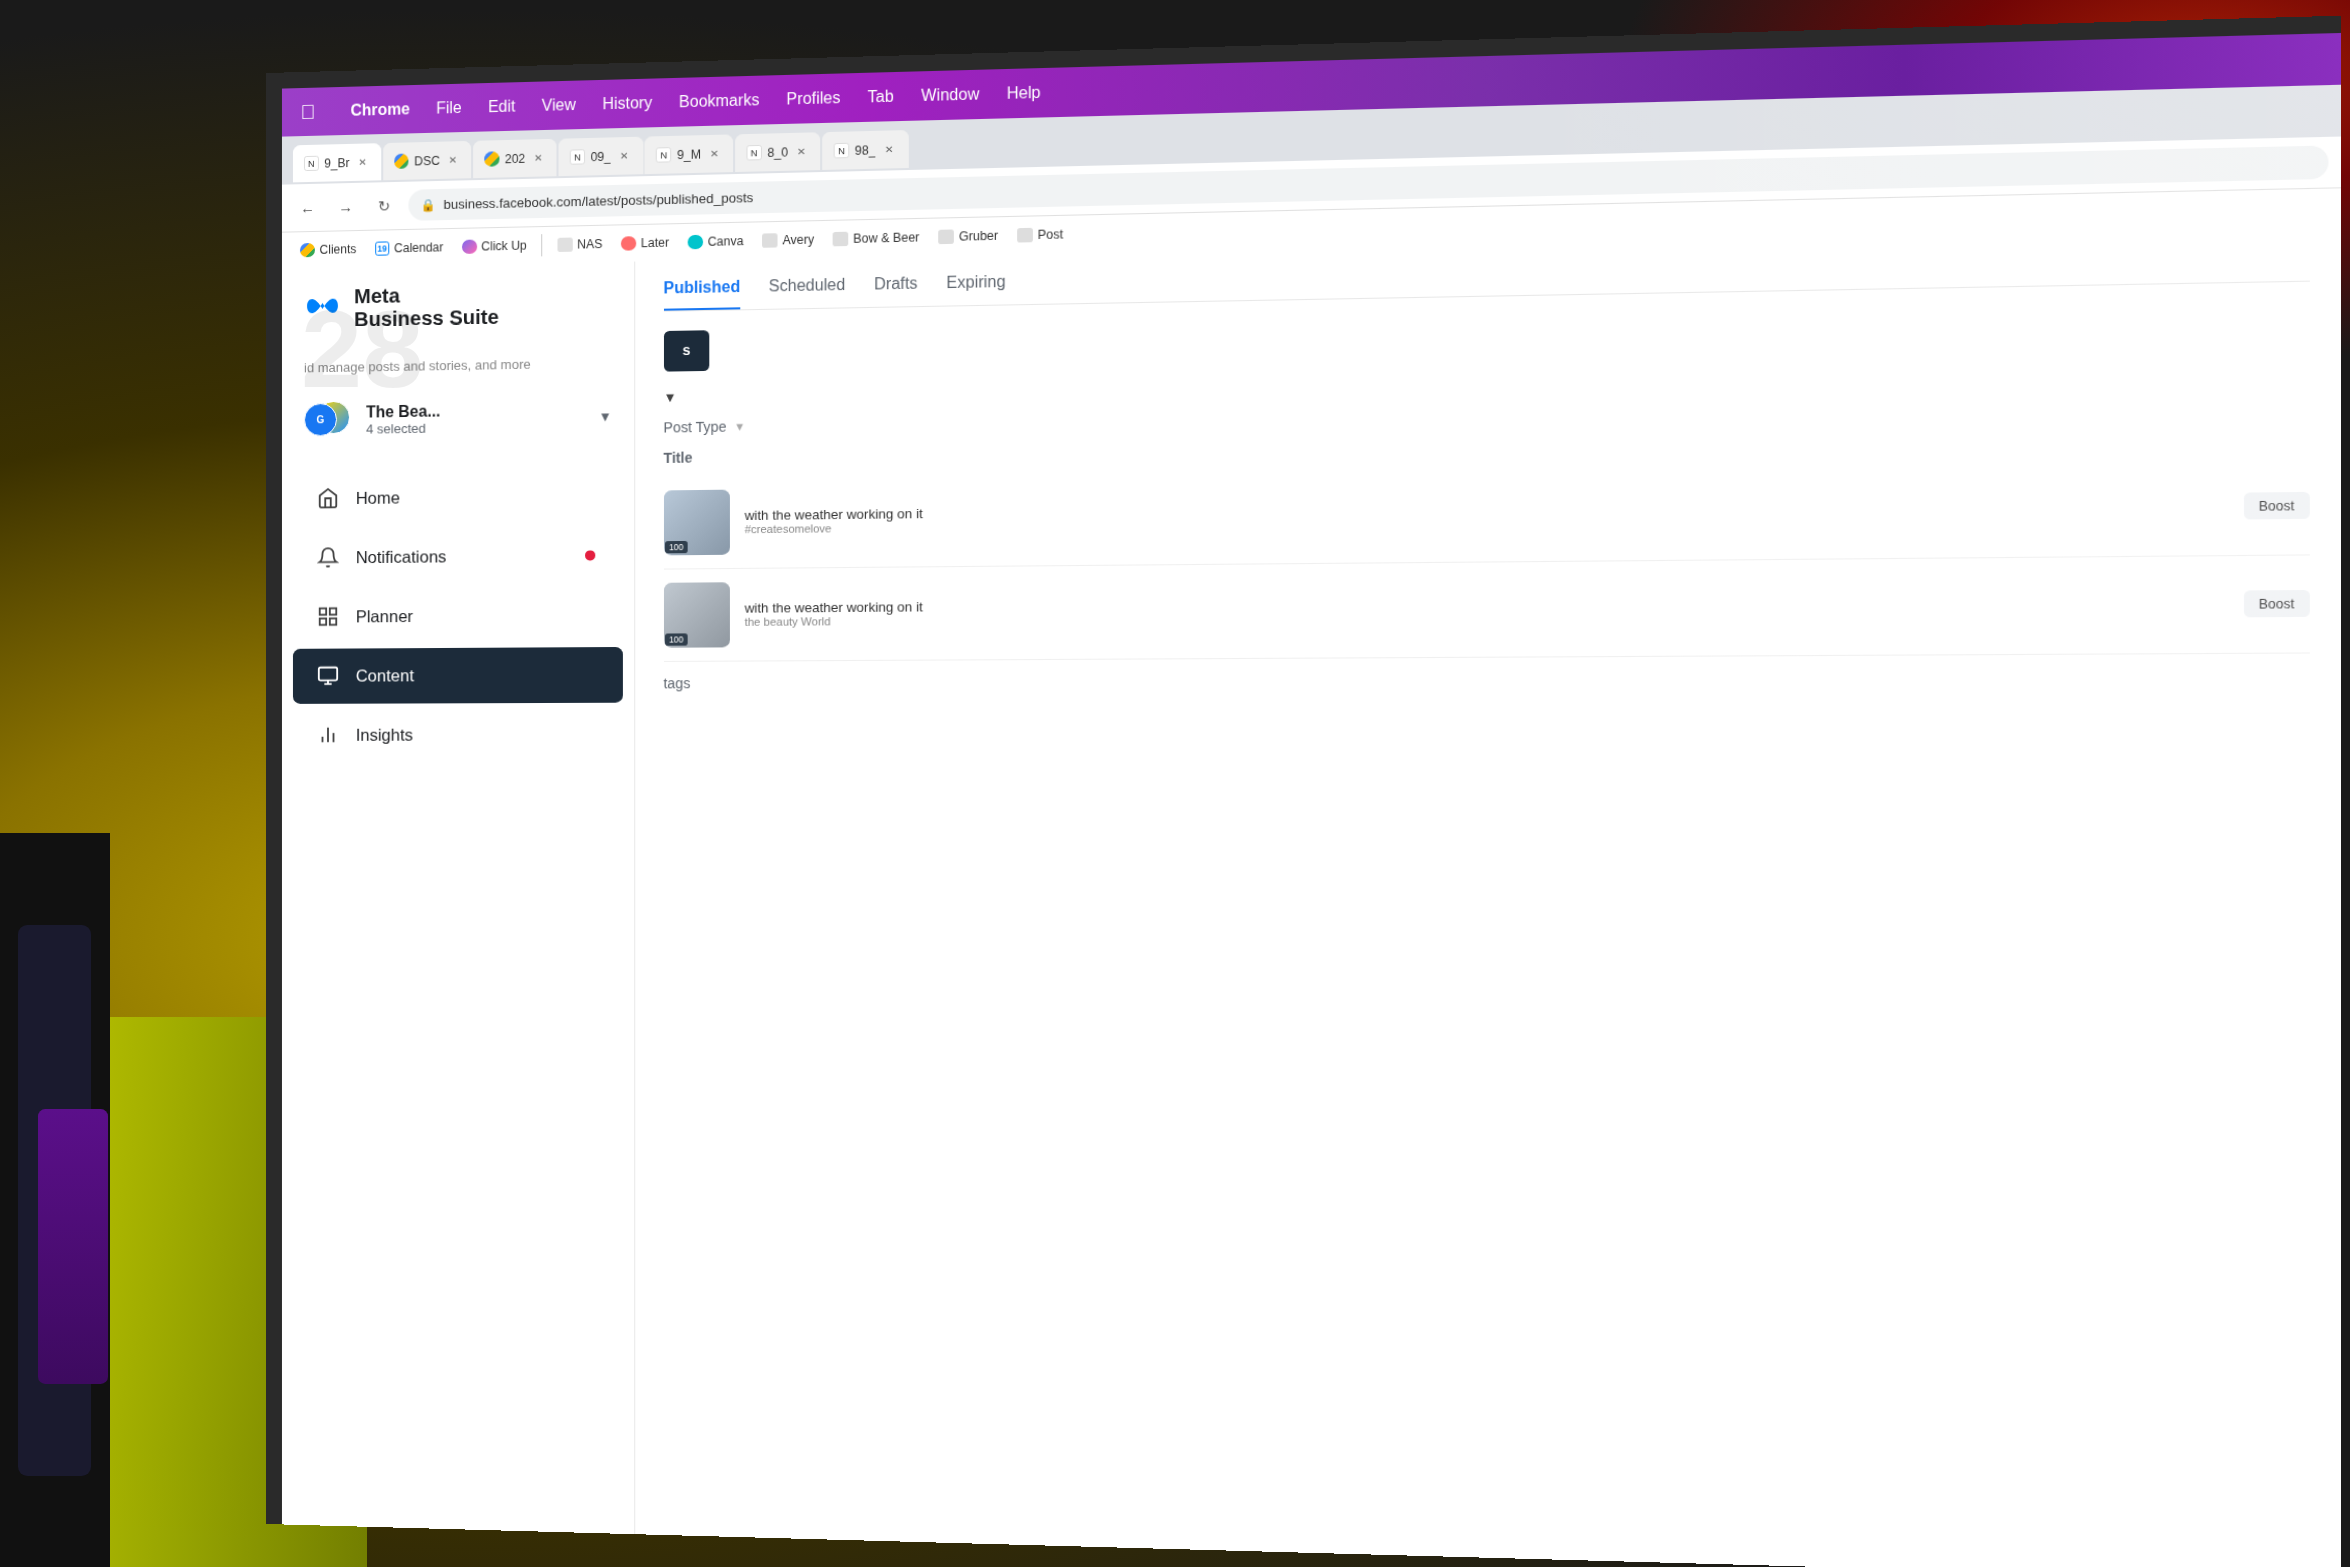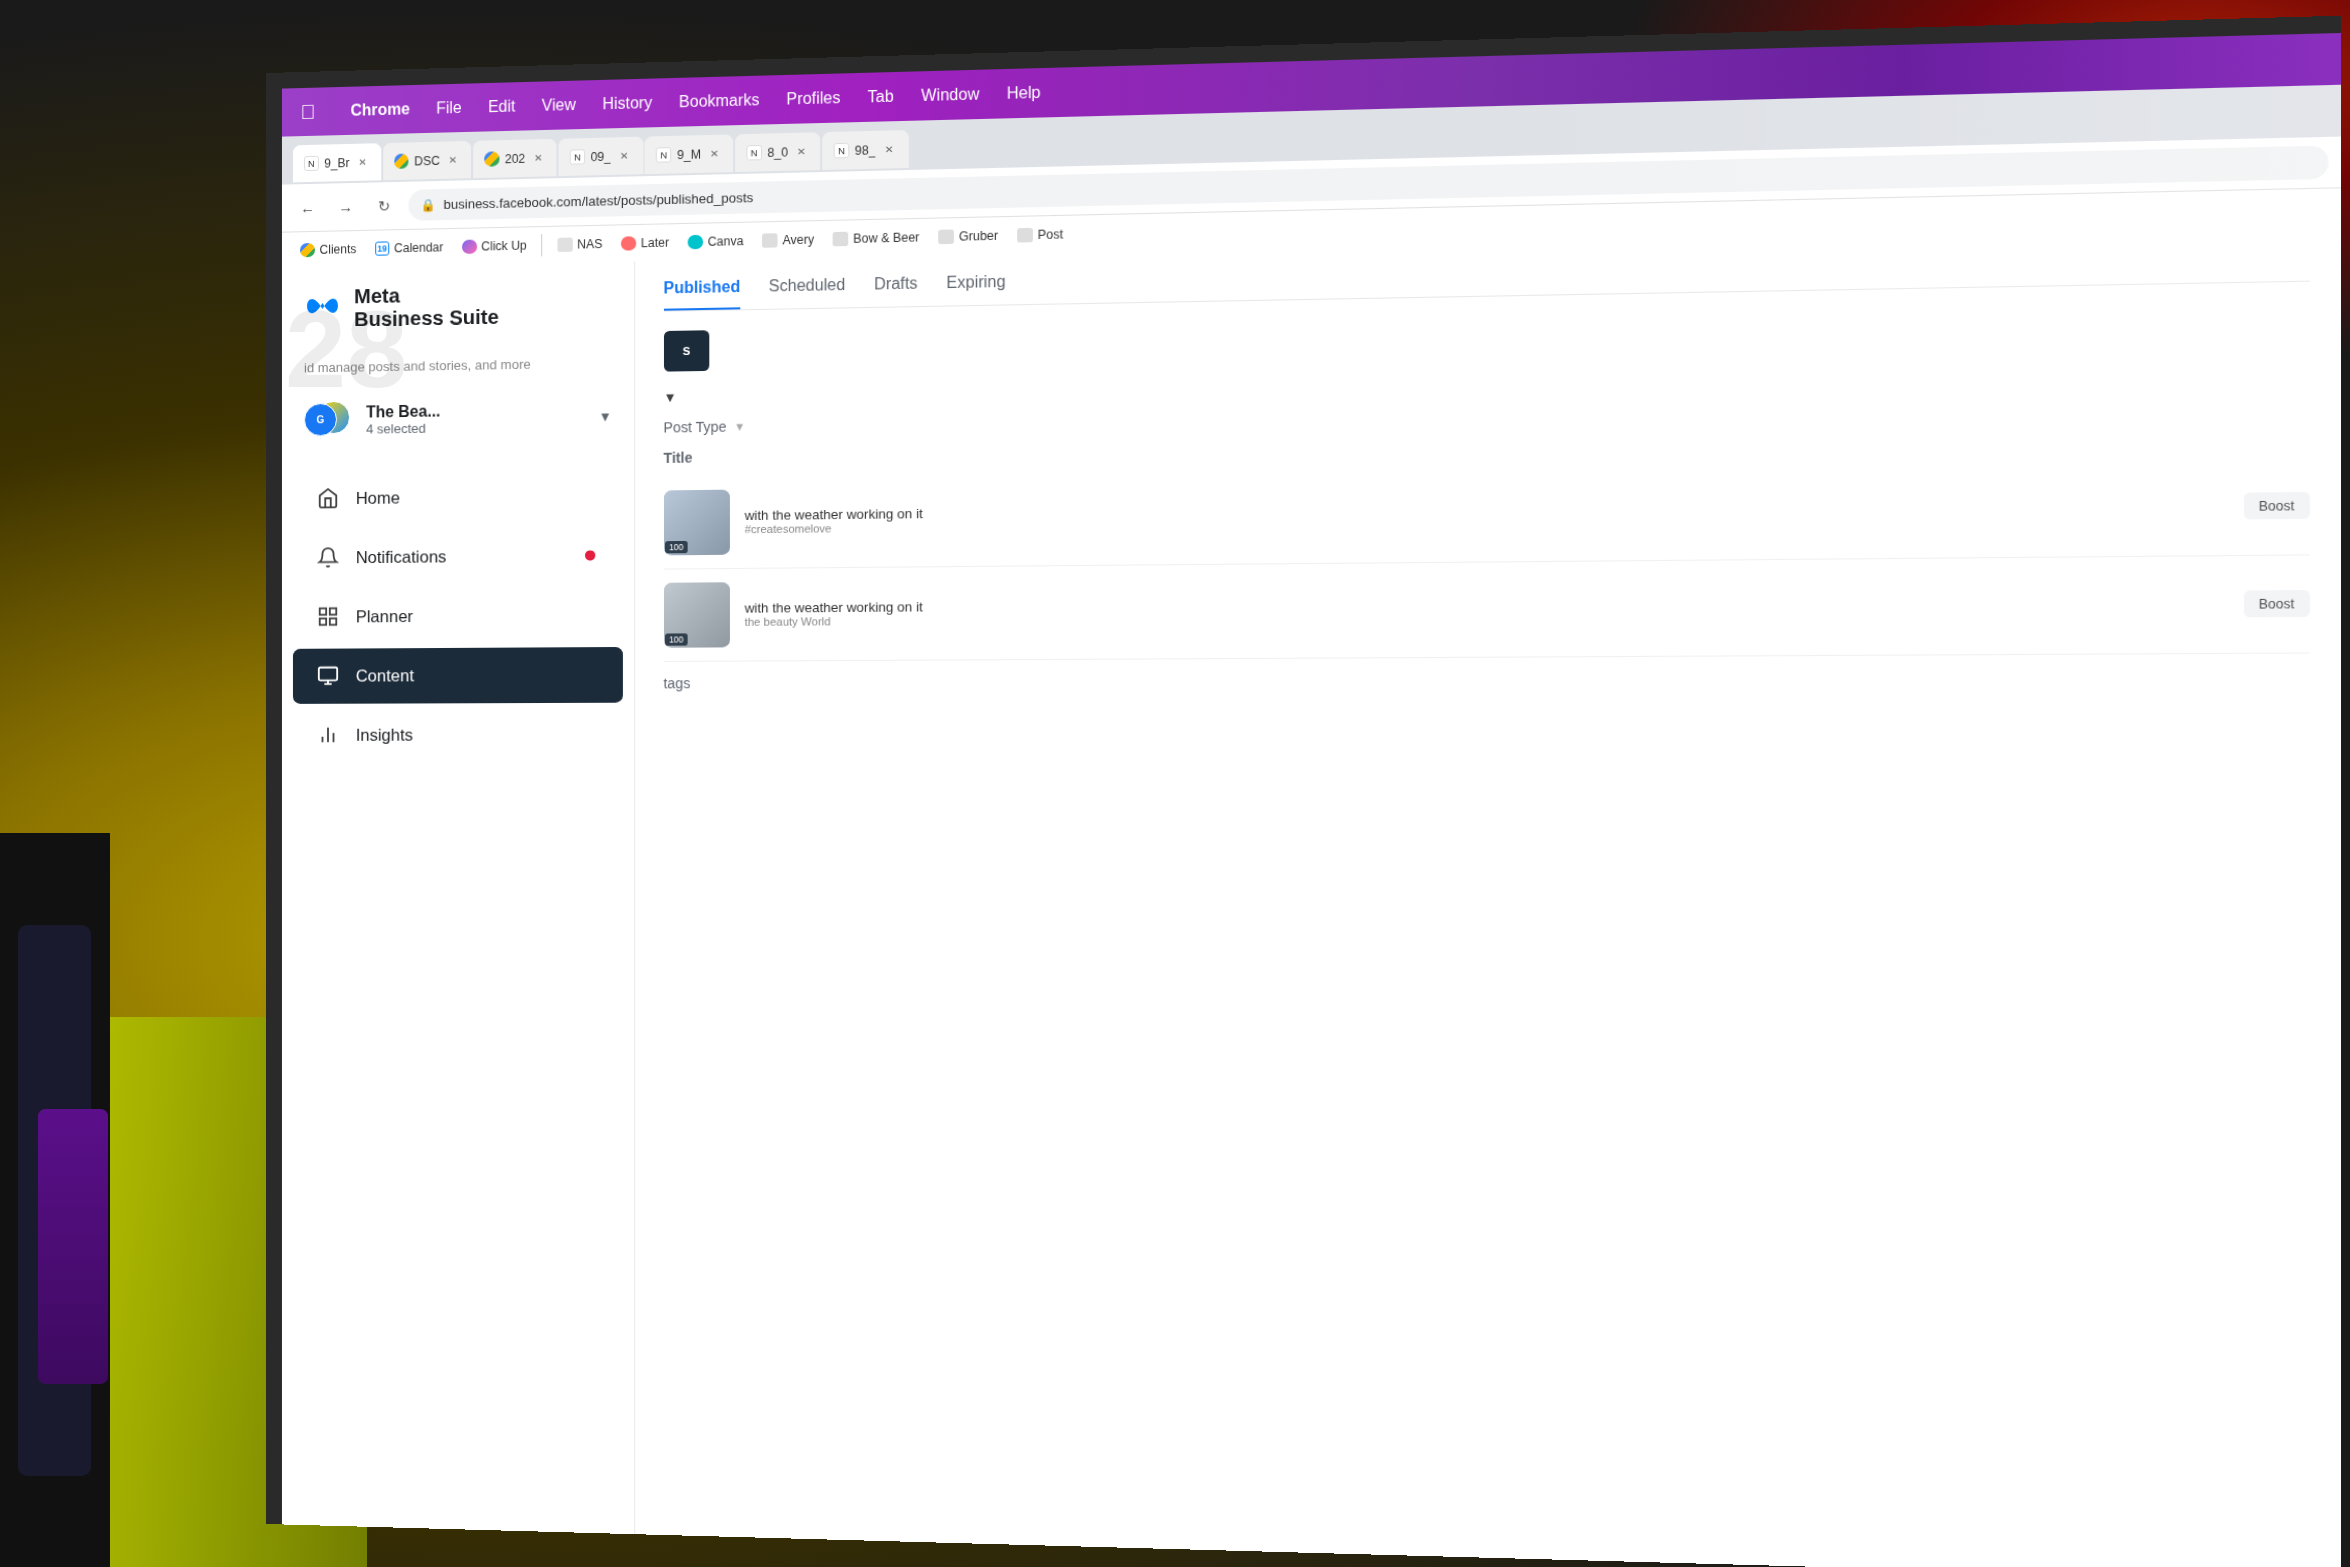--- a/index.html
+++ b/index.html
@@ -418,21 +418,21 @@
     .blur-overlay {
       position: absolute;
       top: 0; left: 0; right: 0; bottom: 0;
       background: linear-gradient(90deg, rgba(255,255,255,0) 60%, rgba(255,255,255,0.15) 100%);
       pointer-events: none;
     }
 
     
     .date-badge {
       position: absolute;
-      left: 285px;
+      left: 301px;
       top: 285px;
       font-size: 110px;
       font-weight: 800;
       color: rgba(0,0,0,0.07);
       z-index: 1;
       pointer-events: none;
     }
 
     .tab-divider {
       width: 0.9px; height: 22px;

